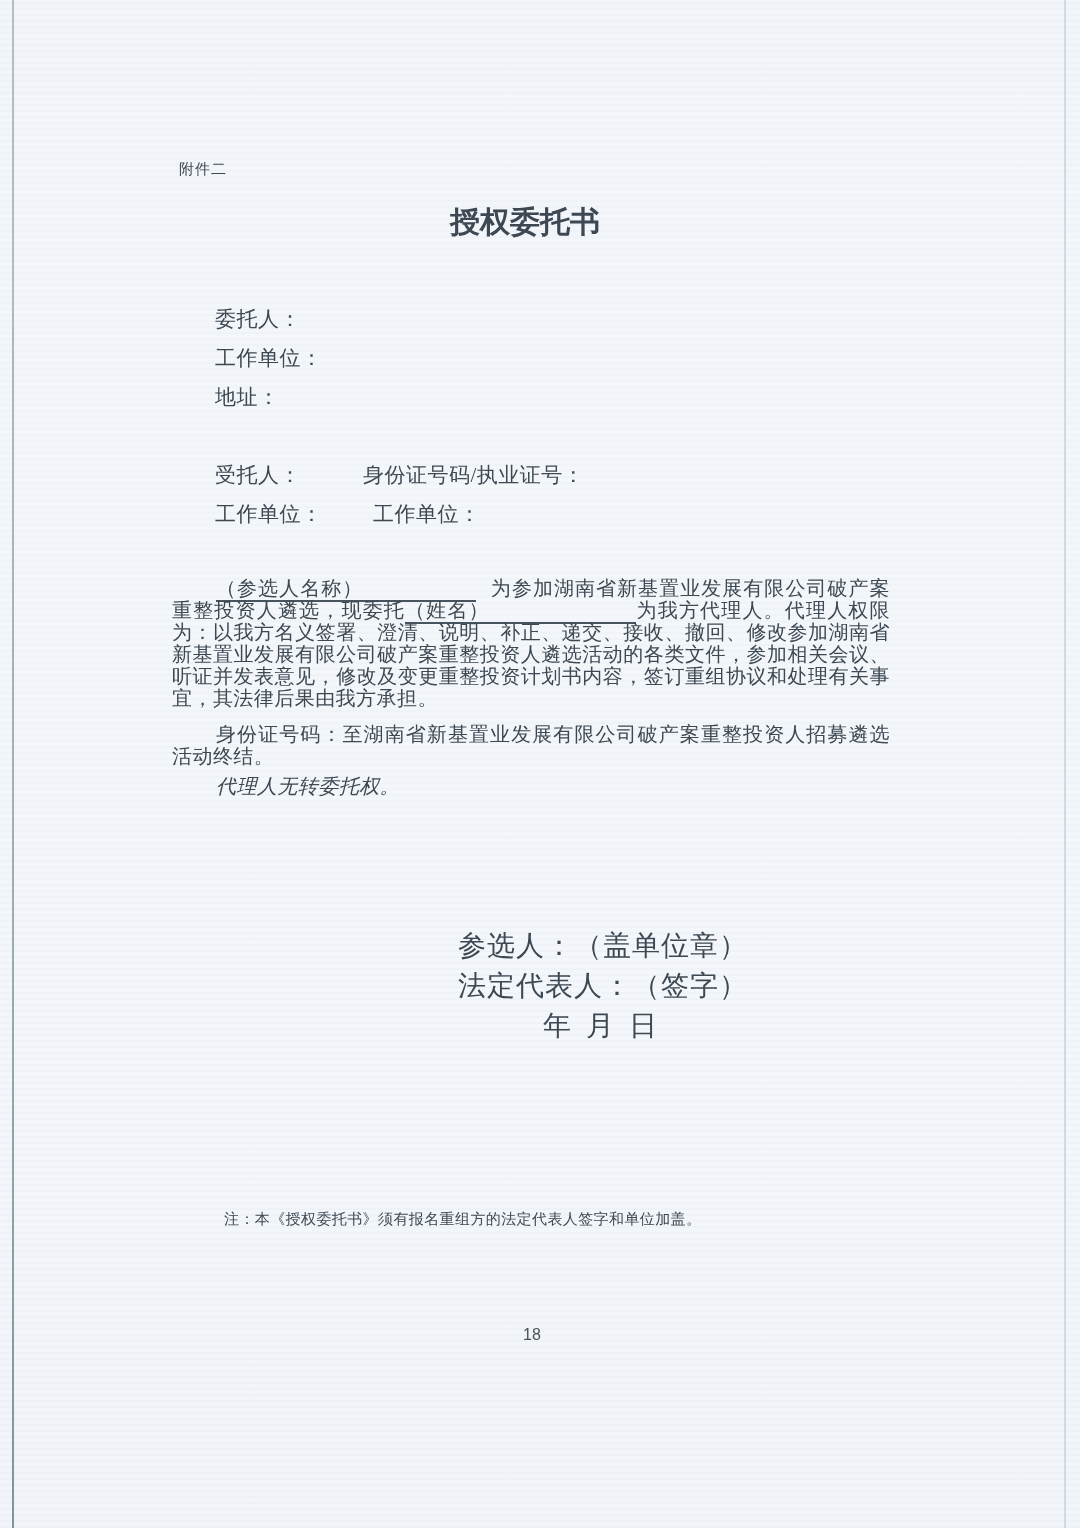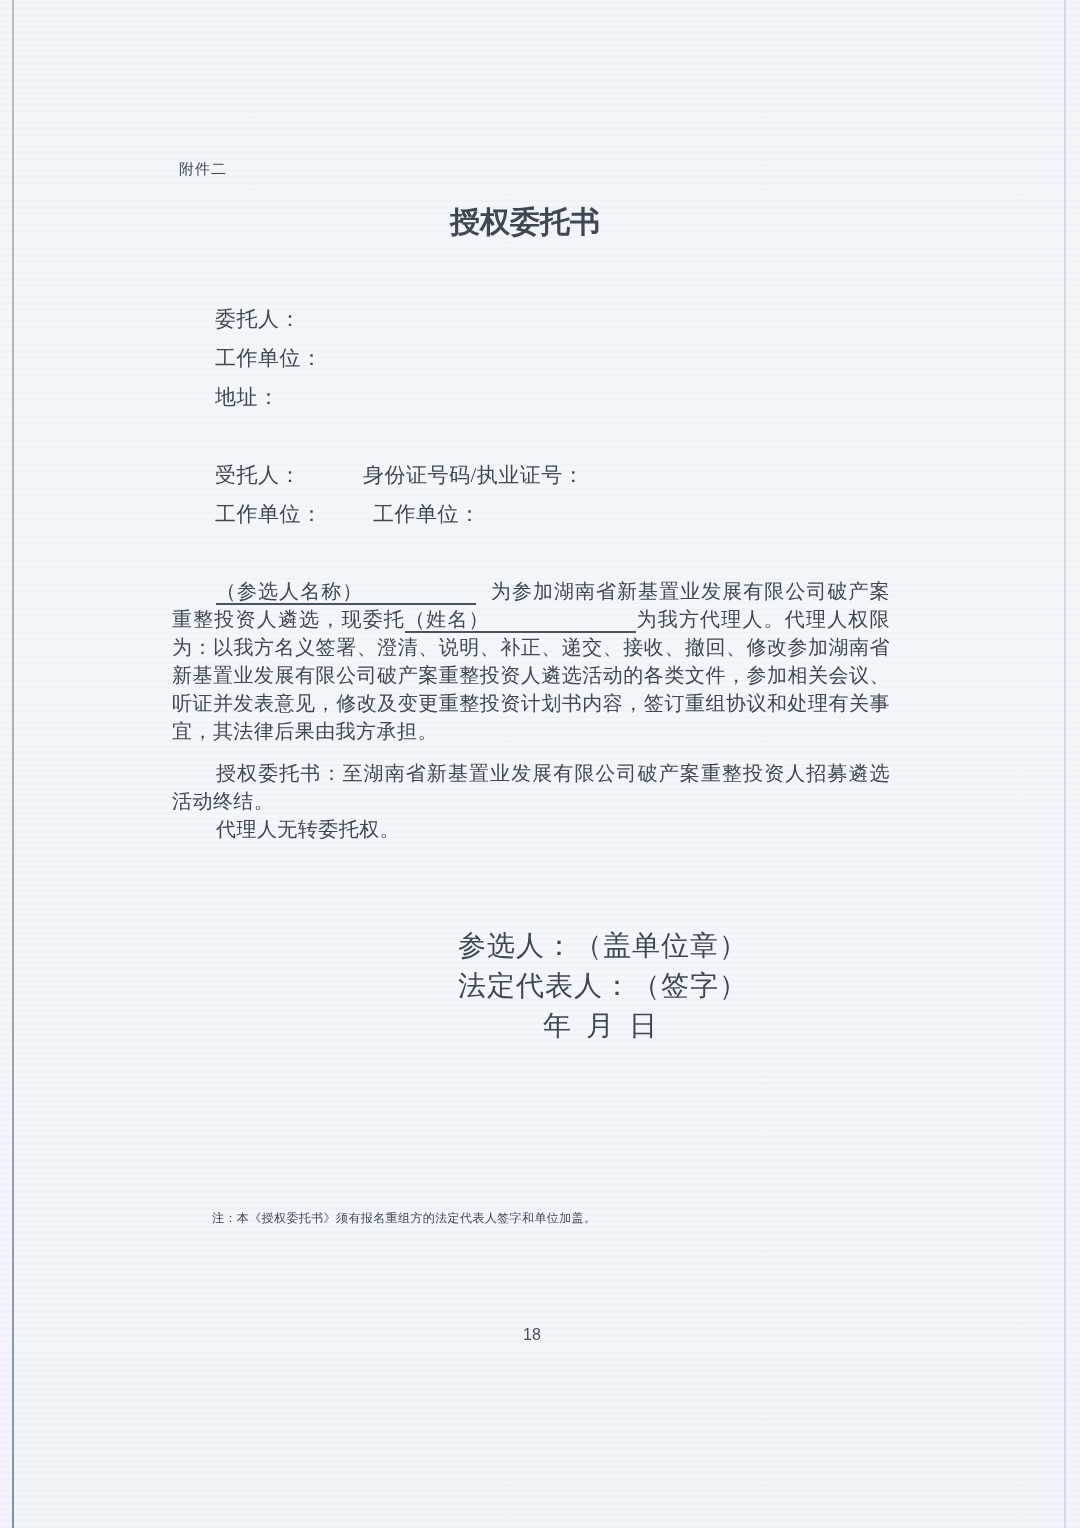--- a/index.html
+++ b/index.html
@@ -64,50 +64,50 @@
     line-height: 39px;
     letter-spacing: 0.5px;
   }
   .trustee .col1a { display: inline-block; width: 148px; }
   .trustee .col1b { display: inline-block; width: 158px; }
   .bodytext {
     position: absolute;
     left: 172px; top: 577px;
     width: 718px;
     font-size: 20px;
-    line-height: 28px;
+    line-height: 22px;
     letter-spacing: 0.45px;
     text-align: justify;
   }
   .bodytext p {
     margin: 0;
     text-indent: 44px;
   }
   .bodytext p.term   { margin-top: 14px; }
-  .bodytext p.nosub  { margin-top: 0; }
+  .bodytext p.nosub  { margin-top: 8px; font-style: italic; }
   .u {
     border-bottom: 2px solid #48545e;
     padding-bottom: 1px;
   }
   .u.first { margin-right: 14px; }
   .gap { display: inline-block; height: 2px; }
   .g1 { width: 113px; }
   .g2 { width: 146px; }
   .signature {
     position: absolute;
     left: 458px; top: 926px;
     font-size: 28px;
     line-height: 40px;
     letter-spacing: 1px;
   }
   .signature .dateline { margin-left: 85px; word-spacing: 6px; }
   .footnote {
     position: absolute;
-    left: 212px; top: 1210px;
-    font-size: 12px;
+    left: 224px; top: 1210px;
+    font-size: 15px;
     letter-spacing: 0.4px;
   }
   .pagenum {
     position: absolute;
     left: 0; right: 0; top: 1326px;
     text-align: center;
     transform: translateX(-8px);
     font-size: 16px;
     color: #4a5258;
     font-family: "Liberation Sans", "DejaVu Sans", sans-serif;
@@ -131,21 +131,21 @@
     <div>地址：</div>
   </div>
 
   <div class="trustee">
     <div><span class="col1a">受托人：</span><span>身份证号码/执业证号：</span></div>
     <div><span class="col1b">工作单位：</span><span>工作单位：</span></div>
   </div>
 
   <div class="bodytext">
     <p><span class="u first"><span>（参选人名称）</span><span class="gap g1"></span></span><span>为参加湖南省新基置业发展有限公司破产案重整投资人遴选，现委托</span><span class="u"><span>（姓名）</span><span class="gap g2"></span></span><span>为我方代理人。代理人权限为：以我方名义签署、澄清、说明、补正、递交、接收、撤回、修改参加湖南省新基置业发展有限公司破产案重整投资人遴选活动的各类文件，参加相关会议、听证并发表意见，修改及变更重整投资计划书内容，签订重组协议和处理有关事宜，其法律后果由我方承担。</span></p>
-    <p class="term">授权委托书：至湖南省新基置业发展有限公司破产案重整投资人招募遴选活动终结。</p>
+    <p class="term">身份证号码：至湖南省新基置业发展有限公司破产案重整投资人招募遴选活动终结。</p>
     <p class="nosub">代理人无转委托权。</p>
   </div>
 
   <div class="signature">
     <div>参选人：（盖单位章）</div>
     <div>法定代表人：（签字）</div>
     <div class="dateline">年 月 日</div>
   </div>
 
   <div class="footnote">注：本《授权委托书》须有报名重组方的法定代表人签字和单位加盖。</div>

